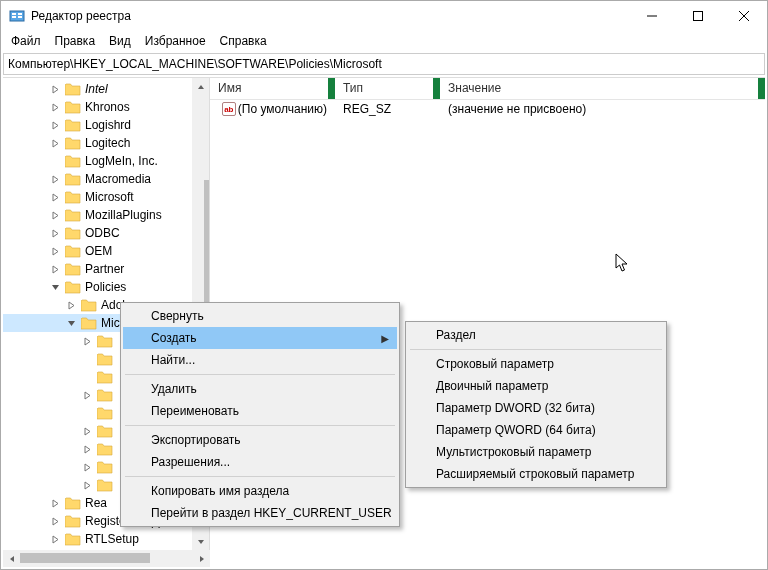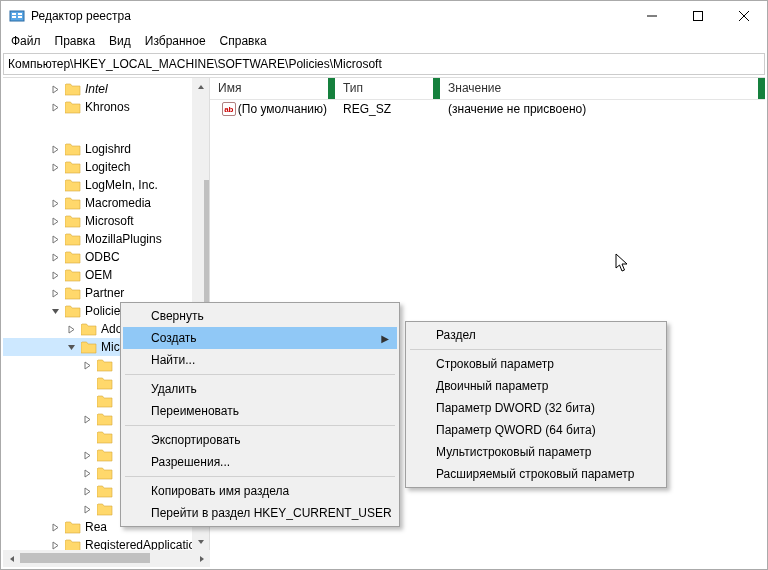--- a/index.html
+++ b/index.html
@@ -116,21 +116,21 @@
                 <path d="M2 1 L7 4.5 L2 8 Z" fill="none" stroke="#777"></path>
               </svg>
             </span>
             <span class="folder-icon">
               <svg width="16" height="13" viewBox="0 0 16 13">
                 <path d="M0 2 L0 12 L15 12 L15 3 L7 3 L5.5 1 L1 1 Z" fill="#ffd86b" stroke="#d6a93a" stroke-width="0.6"></path>
               </svg>
             </span>
             <span class="tree-label">Khronos</span>
           </div>
-          <div class="tree-row" style="padding-left: 48px; margin-top: 24px;">
+          <div class="tree-row" style="padding-left: 48px;">
             <span class="tree-toggle">
               <svg width="9" height="9">
                 <path d="M2 1 L7 4.5 L2 8 Z" fill="none" stroke="#777"></path>
               </svg>
             </span>
             <span class="folder-icon">
               <svg width="16" height="13" viewBox="0 0 16 13">
                 <path d="M0 2 L0 12 L15 12 L15 3 L7 3 L5.5 1 L1 1 Z" fill="#ffd86b" stroke="#d6a93a" stroke-width="0.6"></path>
               </svg>
             </span>

